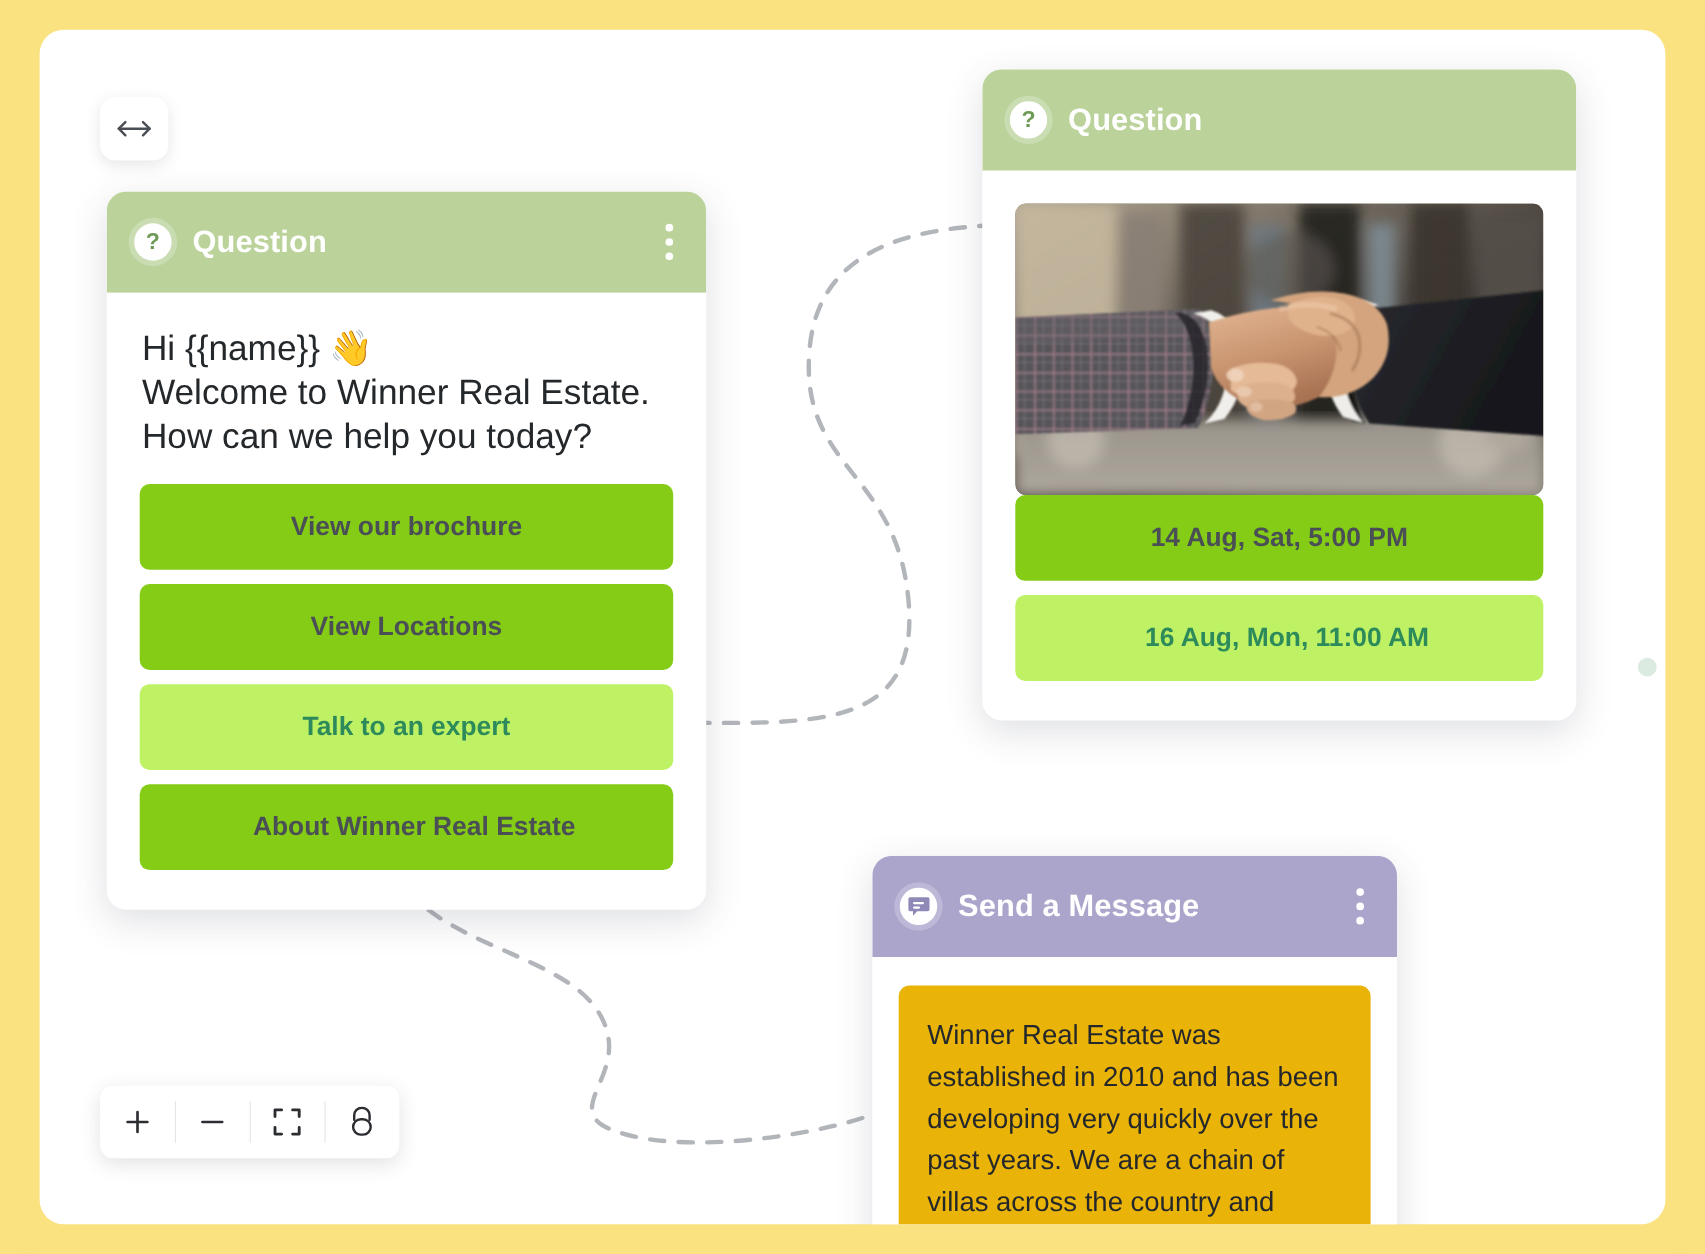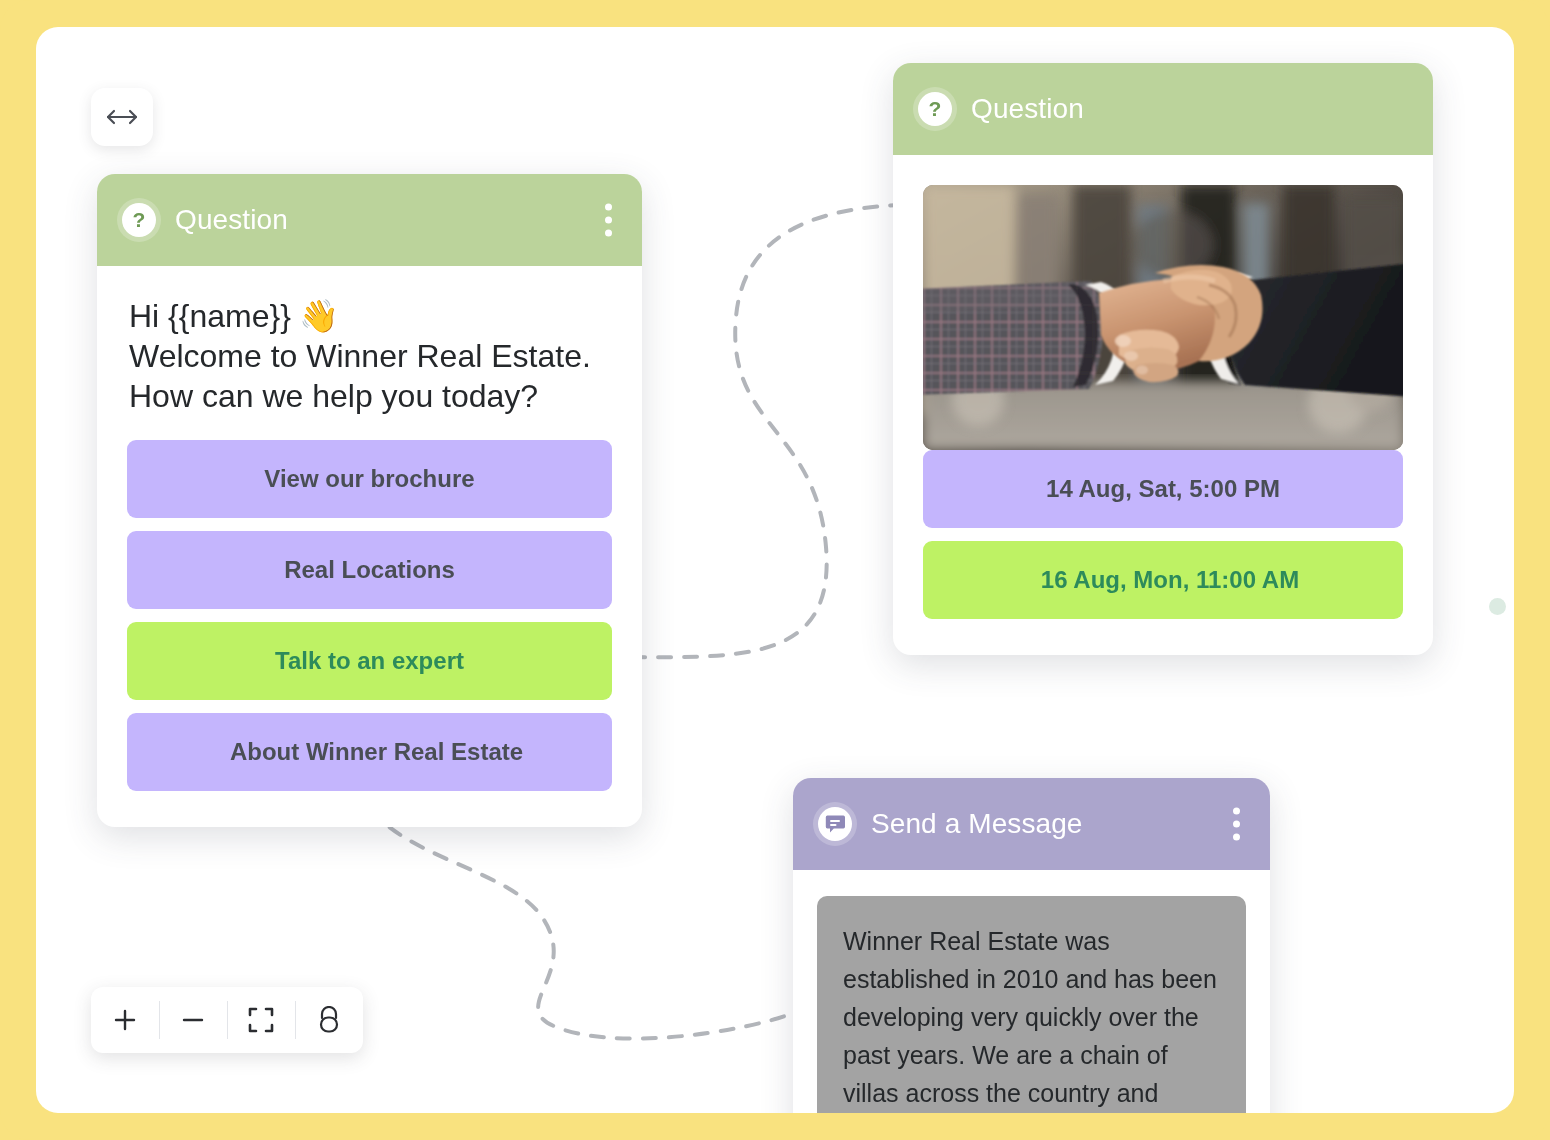--- a/index.html
+++ b/index.html
@@ -102,21 +102,21 @@
   .header-icon .qmark {
     font-size: 21px;
     font-weight: 700;
     line-height: 1;
     color: #6E9A55;
     margin-top: -1px;
   }
 
   .card-title {
     font-size: 28px;
-    font-weight: 400;
+    font-weight: 700;
     color: #FFFFFF;
     letter-spacing: 0.1px;
     text-align: right;
   }
 
   .kebab {
     position: absolute;
     right: 22px;
     top: 50%;
     transform: translateY(-50%);
@@ -147,21 +147,21 @@
     padding-left: 2px;
   }
   .msg-text .line { white-space: nowrap; }
 
   .choice {
     display: flex;
     align-items: center;
     justify-content: center;
     height: 78px;
     border-radius: 9px;
-    background: #c4b5fd;
+    background: #84cc16;
     color: #4A4E55;
     font-size: 24px;
     font-weight: 600;
     margin-bottom: 13px;
     cursor: pointer;
     text-align: center;
     padding: 0 14px;
   }
   .choice.selected {
     background: #bef264;
@@ -187,21 +187,21 @@
     font-size: 25px;
     color: #25282B;
     margin: 27px 0 22px 4px;
   }
 
   
   #card-message { left: 757px; top: 751px; width: 477px; }
   #card-message .card-body { padding: 26px 24px 26px 24px; }
 
   .bubble {
-    background: #a3a3a3;
+    background: #eab308;
     border-radius: 10px;
     padding: 26px 26px 22px 26px;
     font-size: 25px;
     line-height: 38px;
     color: #25282B;
   }
 
   
   .zoom-toolbar {
     position: absolute;
@@ -285,21 +285,21 @@
       <div class="msg-text">
         <div class="line">Hi {{name}} 👋</div>
         <div class="line">Welcome to Winner Real Estate.</div>
         <div class="line">How can we help you today?</div>
       </div>
 
       <div class="choice">
         <span>View our brochure</span>
       </div>
       <div class="choice">
-        <span>Real Locations</span>
+        <span>View Locations</span>
       </div>
       <div class="choice selected">
         <span>Talk to an expert</span>
       </div>
       <div class="choice">
         <span>About Winner Real Estate</span>
       </div>
     </div>
   </div>
 

